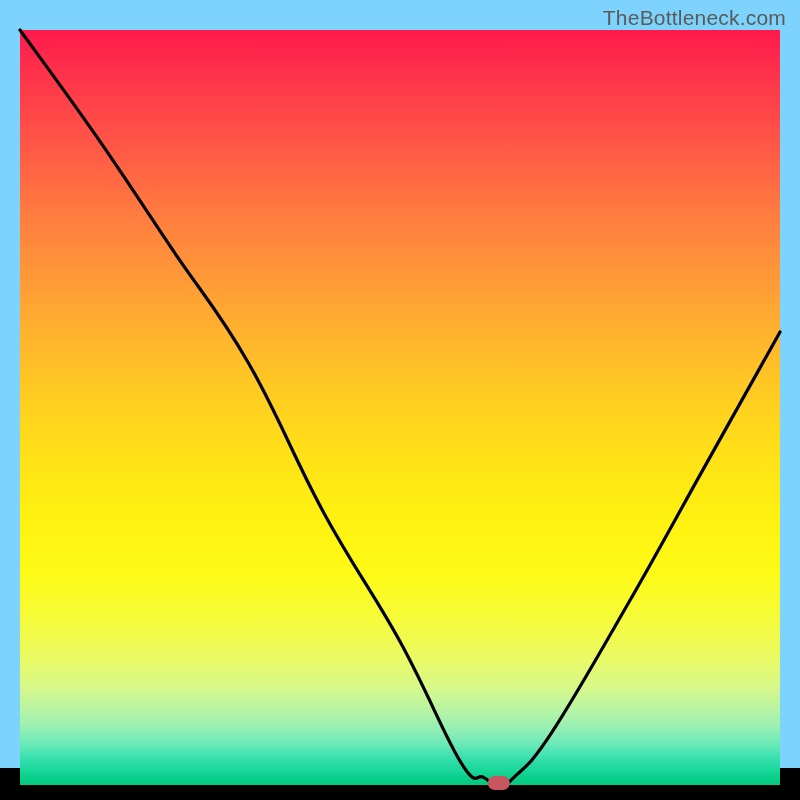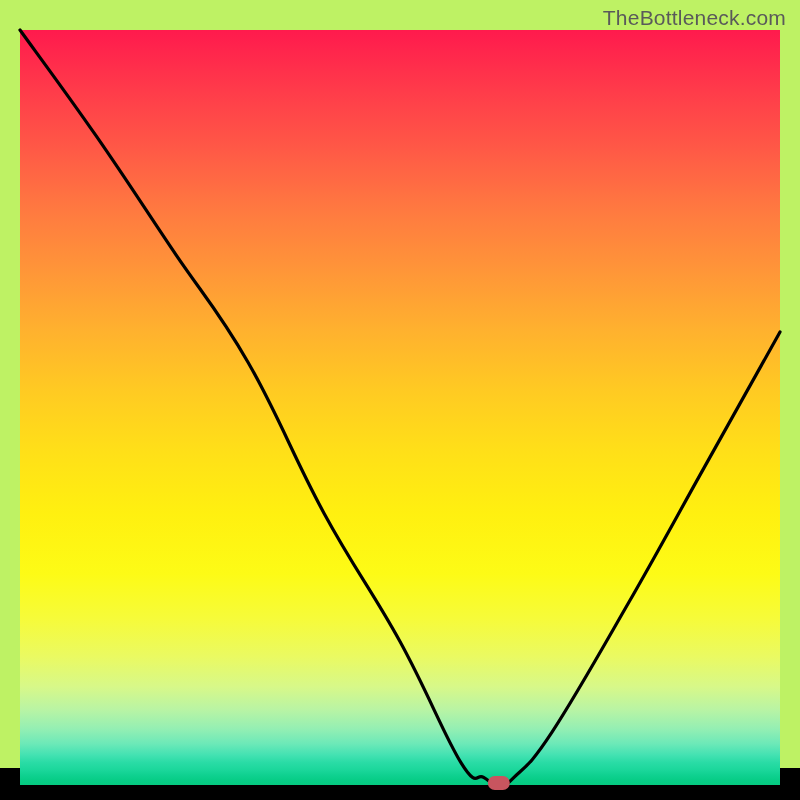--- a/index.html
+++ b/index.html
@@ -8,21 +8,21 @@
     width: 800px;
     height: 800px;
     background: #000;
     font-family: Arial, Helvetica, sans-serif;
     overflow: hidden;
   }
   .stage {
     position: relative;
     width: 800px;
     height: 768px;
-    background: #bef264;
+    background: #7dd3fc;
   }
   .watermark {
     position: absolute;
     top: 6px;
     right: 14px;
     color: #5a5a5a;
     font-size: 21px;
     font-weight: 400;
     letter-spacing: 0.2px;
     z-index: 10;

